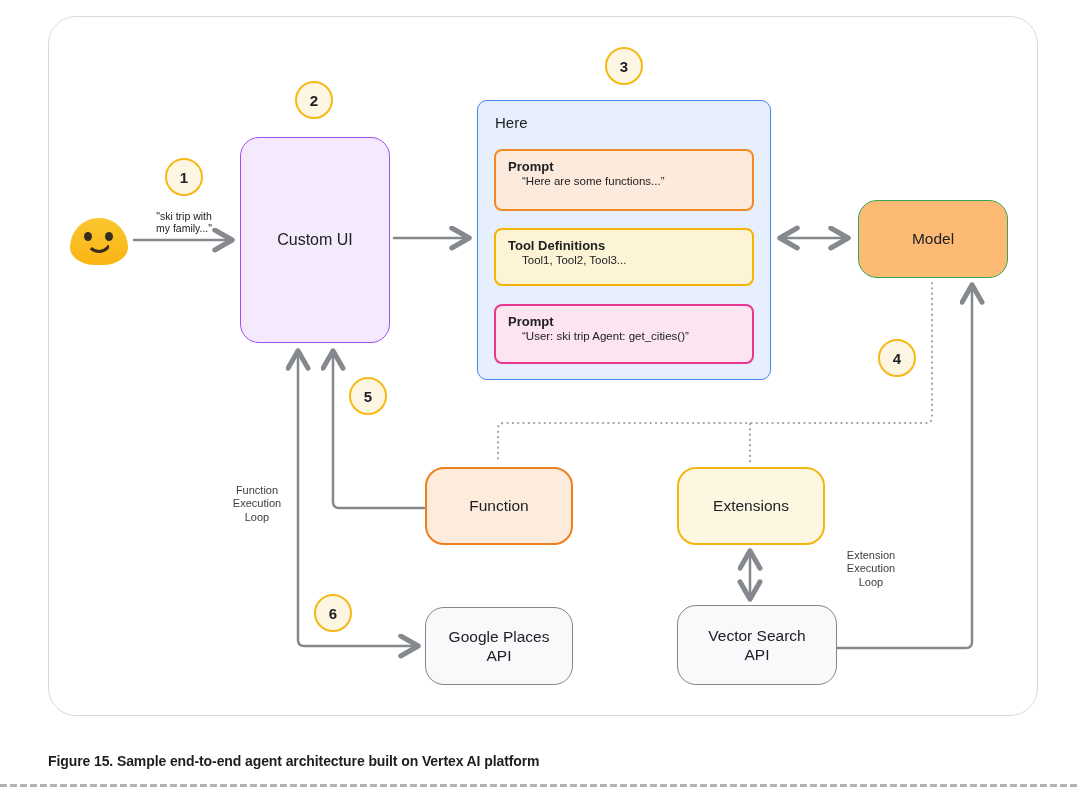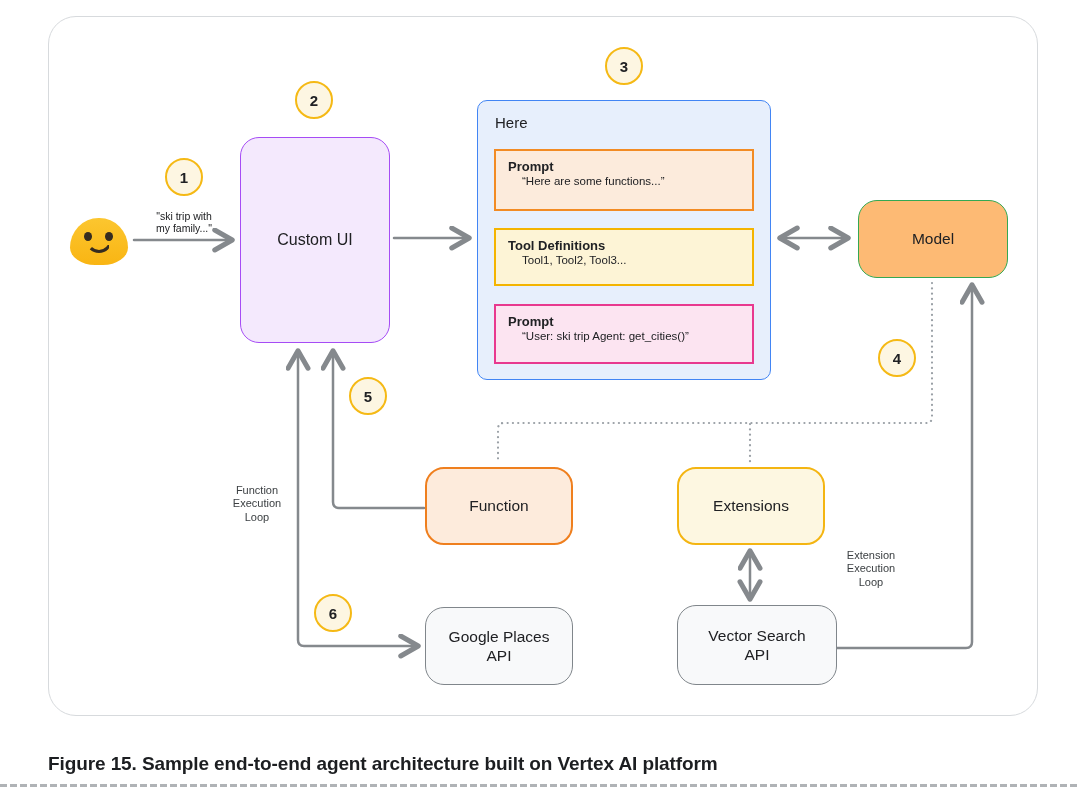--- a/index.html
+++ b/index.html
@@ -26,21 +26,21 @@
   .extensions{ left:677px; top:467px; width:148px; height:78px;
                background:#fdf7e1; border:2px solid #f4b512;text-align:right; }
   .gplaces   { left:425px; top:607px; width:148px; height:78px;
                background:#f8f9fa; border:1.5px solid #80868b; }
   .vsearch   { left:677px; top:605px; width:160px; height:80px;
                background:#f8f9fa; border:1.5px solid #80868b; }
 
   .agent { position:absolute; left:477px; top:100px; width:294px; height:280px;
            background:#e7effc; border:1.5px solid #4285f4; border-radius:10px; z-index:3; }
   .agent-title { position:absolute; left:17px; top:13px; font-size:15px; font-weight:500; }
-  .sub { position:absolute; left:16px; right:16px; border-radius:0; padding:8px 12px 0 12px; }
+  .sub { position:absolute; left:16px; right:16px; border-radius:8px; padding:8px 12px 0 12px; }
   .sub .t { font-size:13px; font-weight:700; }
   .sub .s { font-size:11.5px; padding-left:14px; margin-top:1px; }
   .sub-prompt1 { top:48px;  height:62px; background:#fcebdc; border:2px solid #f28b24; }
   .sub-tools   { top:127px; height:58px; background:#fdf4d6; border:2px solid #f4b400; }
   .sub-prompt2 { top:203px; height:60px; background:#fce4f1; border:2px solid #e8398f; }
 
   .badge { position:absolute; width:38px; height:38px; border-radius:50%;
            background:#fdf6e2; border:2px solid #f5b915; display:flex; align-items:center;
            justify-content:center; font-size:15px; font-weight:600; z-index:4; }
   .b1 { left:165px; top:158px; } .b2 { left:295px; top:81px; }
@@ -57,21 +57,21 @@
                  border-radius:0 0 14px 14px; }
 
   .user-query { position:absolute; left:128px; top:210px; width:112px; text-align:center;
                 font-size:10.5px; font-weight:500; line-height:1.18; z-index:3; }
 
   .loop-label { position:absolute; width:92px; text-align:center; font-size:11px;
                 font-weight:500; color:#3c4043; line-height:1.22; z-index:3; }
   .fn-loop  { left:211px; top:484px; }
   .ext-loop { left:825px; top:549px; }
 
-  .caption { position:absolute; left:48px; top:753px; font-size:19px; font-weight:700;
+  .caption { position:absolute; left:48px; top:753px; font-size:14px; font-weight:700;
              color:#1c1e21; letter-spacing:-0.1px; z-index:3; }
 
   .bottom-dashes { position:absolute; left:0; top:784px; width:1080px; height:3px; z-index:3;
                    background:repeating-linear-gradient(90deg,#b0b3b6 0 7px, transparent 7px 10px); }
 </style>
 </head>
 <body>
 
 <div class="stage">
 

